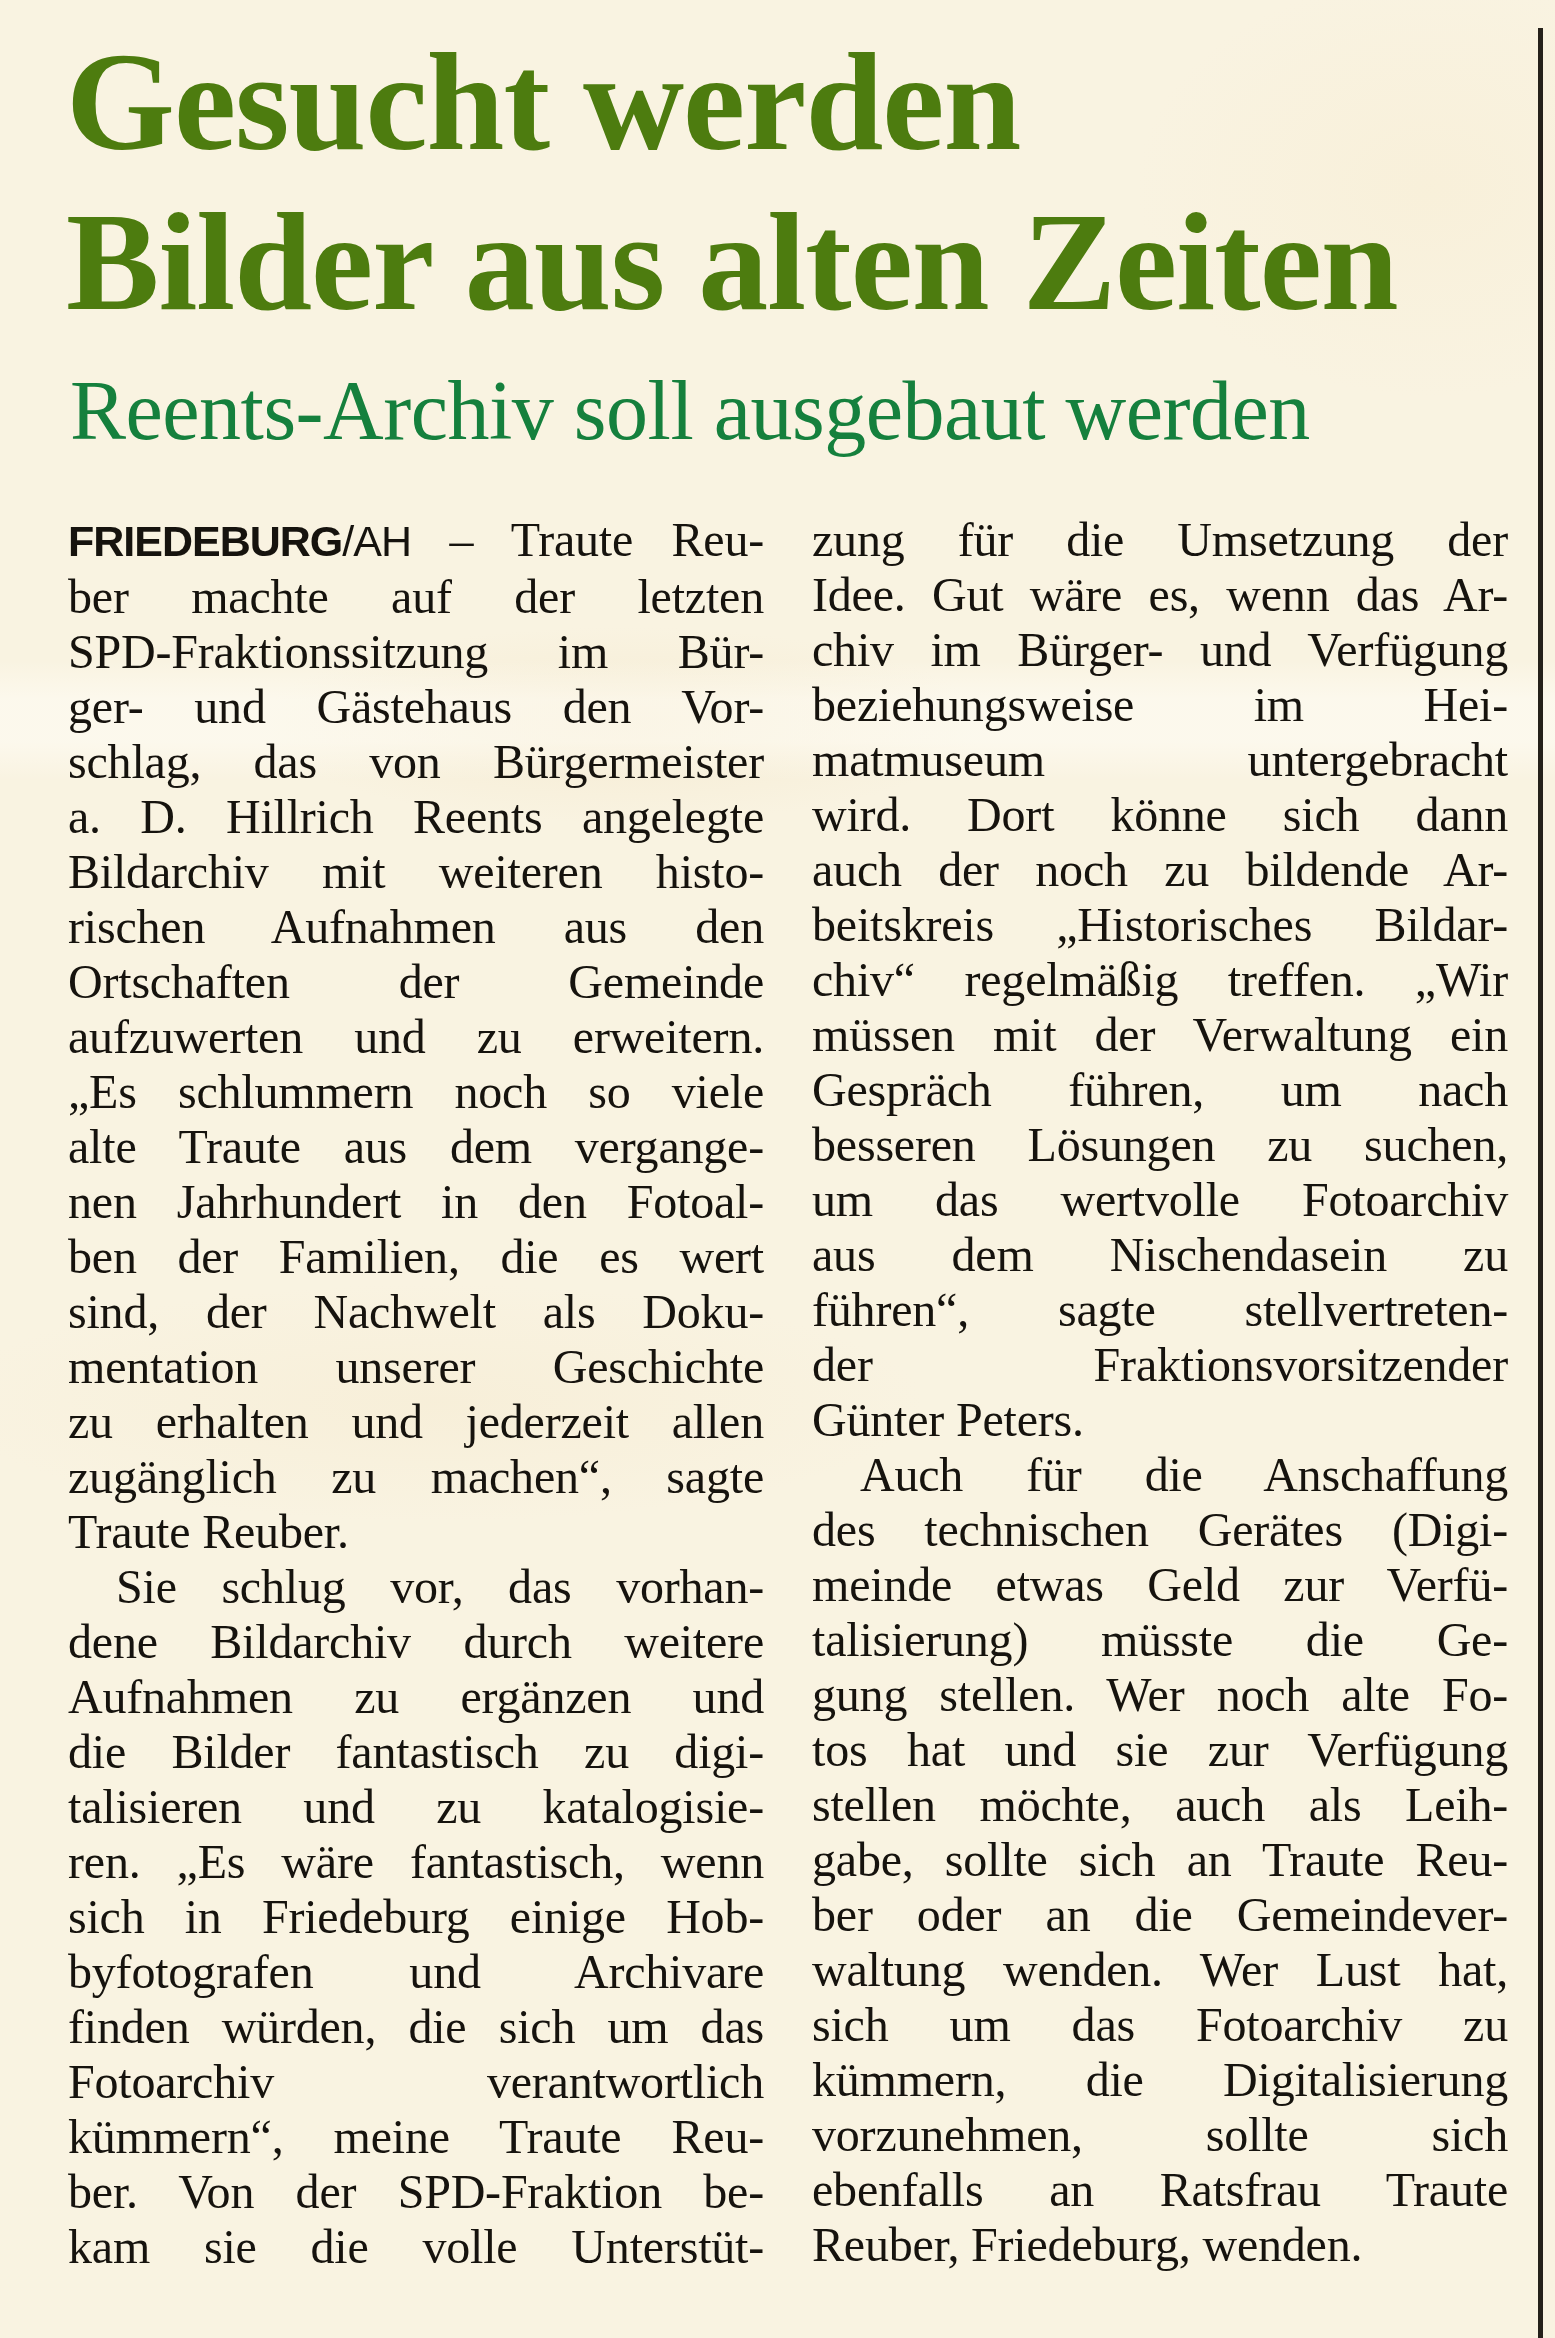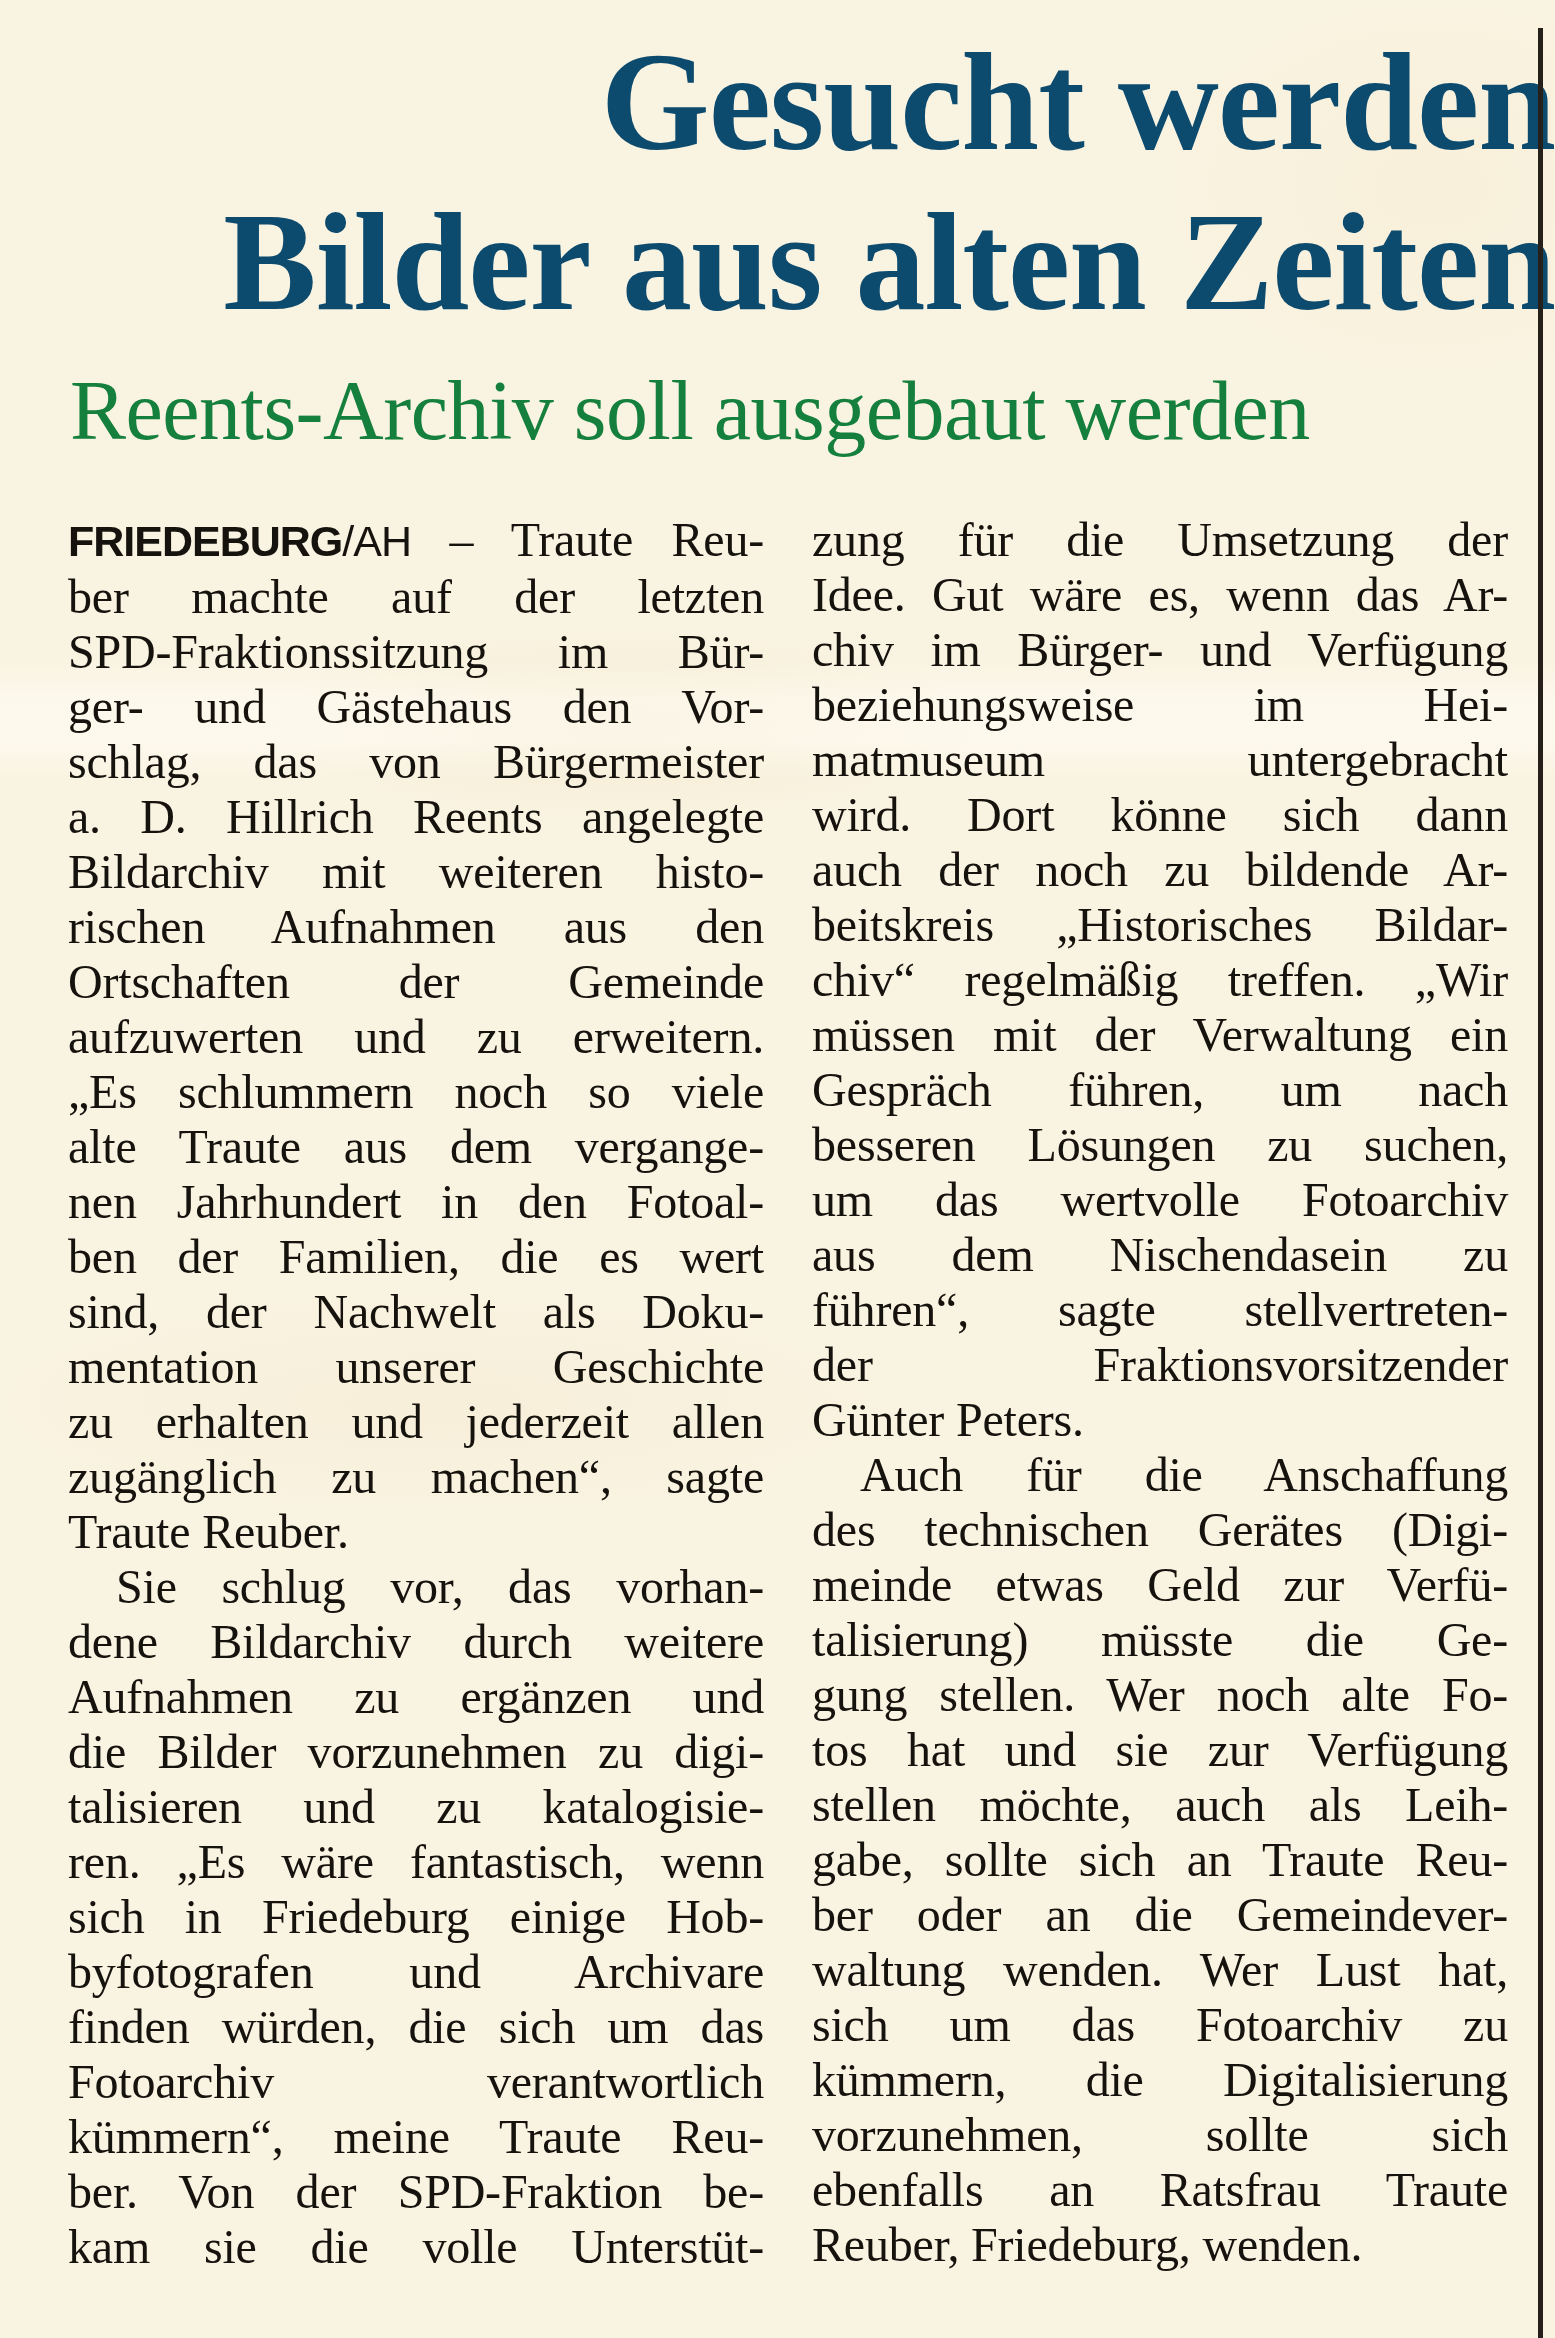--- a/index.html
+++ b/index.html
@@ -26,22 +26,21 @@
     width: 5px;
     background: #25211a;
   }
 
   .headline {
     margin: 22px 0 0 66px;
     font-size: 140px;
     line-height: 160px;
     font-weight: 700;
     letter-spacing: -1px;
-    color: #0c4a6e;
-    text-align: right;
+    color: #4d7c0f;
   }
   .headline .hl { display: block; }
 
   .subheadline {
     margin: 20px 0 0 70px;
     font-size: 84px;
     line-height: 98px;
     font-weight: 400;
     letter-spacing: -0.5px;
     color: #15803d;
@@ -110,21 +109,21 @@
         <div class="line">nen Jahrhundert in den Fotoal-</div>
         <div class="line">ben der Familien, die es wert</div>
         <div class="line">sind, der Nachwelt als Doku-</div>
         <div class="line">mentation unserer Geschichte</div>
         <div class="line">zu erhalten und jederzeit allen</div>
         <div class="line">zugänglich zu machen“, sagte</div>
         <div class="line end">Traute Reuber.</div>
         <div class="line indent">Sie schlug vor, das vorhan-</div>
         <div class="line">dene Bildarchiv durch weitere</div>
         <div class="line">Aufnahmen zu ergänzen und</div>
-        <div class="line">die Bilder vorzunehmen zu digi-</div>
+        <div class="line">die Bilder fantastisch zu digi-</div>
         <div class="line">talisieren und zu katalogisie-</div>
         <div class="line">ren. „Es wäre fantastisch, wenn</div>
         <div class="line">sich in Friedeburg einige Hob-</div>
         <div class="line">byfotografen und Archivare</div>
         <div class="line">finden würden, die sich um das</div>
         <div class="line">Fotoarchiv verantwortlich</div>
         <div class="line">kümmern“, meine Traute Reu-</div>
         <div class="line">ber. Von der SPD-Fraktion be-</div>
         <div class="line">kam sie die volle Unterstüt-</div>
       </div>

